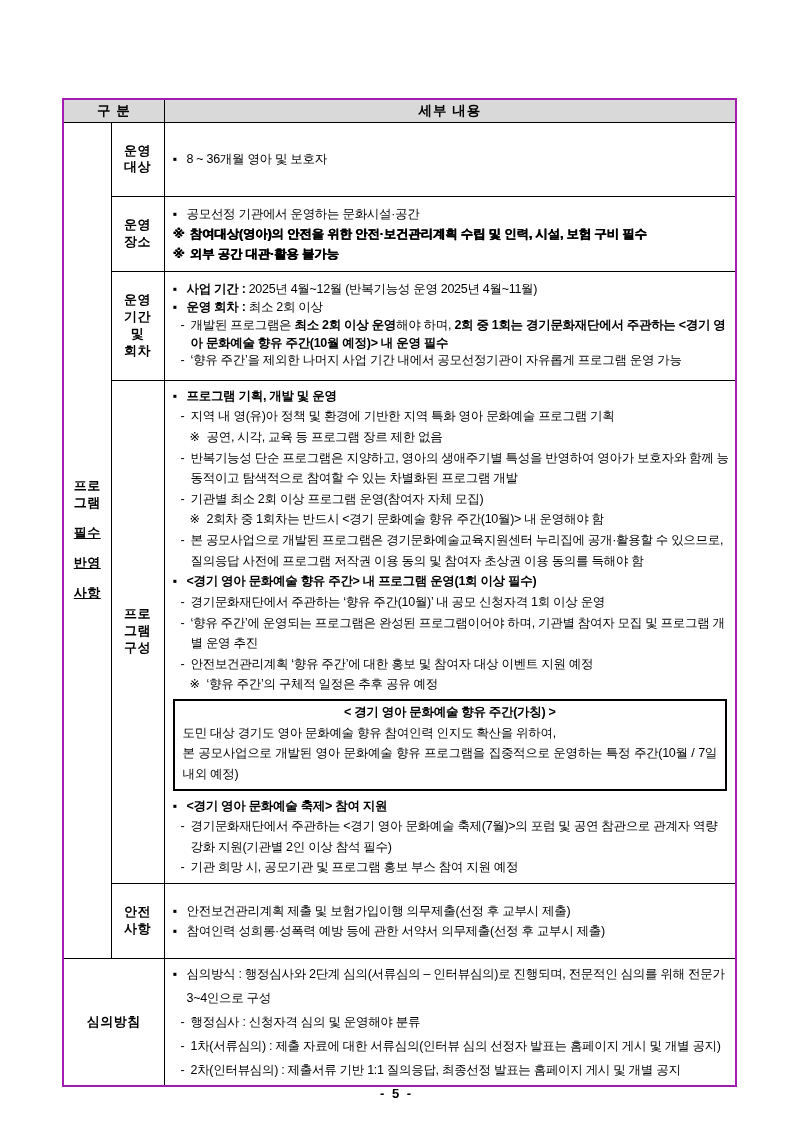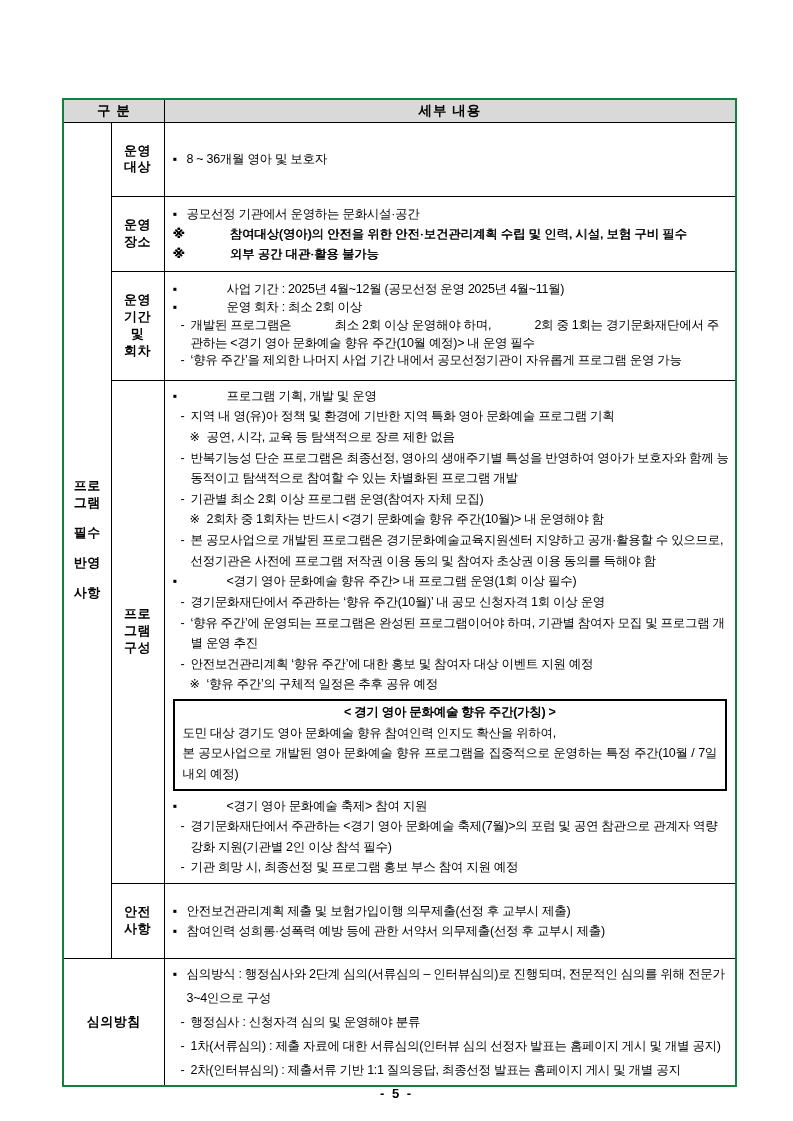--- a/index.html
+++ b/index.html
@@ -5,21 +5,21 @@
   * { margin:0; padding:0; box-sizing:border-box; }
   html,body { background:#fff; }
   .page {
     position:relative; width:793px; height:1121px; background:#ffffff;
     font-family:"Liberation Sans","DejaVu Sans",sans-serif; color:#000;
     overflow:hidden;
   }
   table.doc-table {
     position:absolute; left:62px; top:98px; width:675px;
     border-collapse:collapse; table-layout:fixed;
-    border:2px solid #15803d;
+    border:2px solid #a21caf;
   }
   .doc-table td { border:1px solid #000; vertical-align:middle; }
   tr.hdr td {
     background:#d9d9d9; font-weight:bold; font-size:13.5px;
     text-align:center; height:23px; letter-spacing:1px;
   }
   td.lbl {
     font-weight:bold; font-size:13px; text-align:center;
     line-height:1.3; padding:20px 1px; letter-spacing:0.5px;
   }
@@ -28,29 +28,29 @@
     line-height:1.6;
   }
   tr.r-target  { height:44px; }
   tr.r-place   { height:61px; }
   tr.r-period  { height:90px; }
   tr.r-safety  { height:45px; }
   tr.r-review  { height:128px; }
   tr.r-period td.content { line-height:1.42; }
   tr.r-comp   td.content { line-height:1.65; padding-top:5px; padding-bottom:5px; }
   tr.r-review td.content { line-height:1.92; }
-  .gap-lines div:nth-child(n+3) { margin-top:13px; }
+  .gap-lines div:nth-child(n+3) { margin-top:13px;text-decoration:underline; }
   .line { display:flex; align-items:baseline; }
   .line .mk { flex:0 0 14px; }
   .line .mk.mk-dash { flex-basis:10px; }
   .line .mk.mk-ref  { flex-basis:17px; }
   .line .tx { flex:1 1 auto; min-width:0; }
   .line.l1 { margin-left:8px; }
   .line.l2 { margin-left:17px; }
-  .b { font-weight:normal;margin-left:40px; }
+  .b { font-weight:bold; }
   .heavy .tx, .heavy .mk {
     font-weight:bold; text-shadow:0.6px 0 0 currentColor; letter-spacing:-0.2px;
   }
   .hl-box {
     border:2px solid #000; margin:4px 2px 5px 0; padding:1px 8px 4px 8px;
   }
   .hl-box .box-title { text-align:center; font-weight:bold; }
   .hl-box .box-line { text-align:justify; }
   .pageno {
     position:absolute; top:1086px; left:0; width:100%;
@@ -122,21 +122,21 @@
           <div>
               <div>운영</div>
               <div>기간</div>
               <div>및</div>
               <div>회차</div>
             </div>
         </td>
         <td class="content">
             <div class="line l0">
               <span class="mk mk-sq">▪</span>
-              <span class="tx"><span class="b">사업 기간 : </span><span>2025년 4월~12월 (공모선정 운영 2025년 4월~11월)</span></span>
+              <span class="tx"><span class="b">사업 기간 : </span><span>2025년 4월~12월 (반복기능성 운영 2025년 4월~11월)</span></span>
             </div>
             <div class="line l0">
               <span class="mk mk-sq">▪</span>
               <span class="tx"><span class="b">운영 회차 : </span><span>최소 2회 이상</span></span>
             </div>
             <div class="line l1">
               <span class="mk mk-dash">-</span>
               <span class="tx"><span>개발된 프로그램은 </span><span class="b">최소 2회 이상 운영</span><span>해야 하며, </span><span class="b">2회 중 1회는 경기문화재단에서 주관하는 &lt;경기 영아 문화예술 향유 주간(10월 예정)&gt; 내 운영 필수</span></span>
             </div>
             <div class="line l1">
@@ -157,37 +157,37 @@
             <div class="line l0">
               <span class="mk mk-sq">▪</span>
               <span class="tx"><span class="b">프로그램 기획, 개발 및 운영</span></span>
             </div>
             <div class="line l1">
               <span class="mk mk-dash">-</span>
               <span class="tx"><span>지역 내 영(유)아 정책 및 환경에 기반한 지역 특화 영아 문화예술 프로그램 기획</span></span>
             </div>
             <div class="line l2">
               <span class="mk mk-ref">※</span>
-              <span class="tx"><span>공연, 시각, 교육 등 탐색적으로 장르 제한 없음</span></span>
-            </div>
-            <div class="line l1">
-              <span class="mk mk-dash">-</span>
-              <span class="tx"><span>반복기능성 단순 프로그램은 최종선정, 영아의 생애주기별 특성을 반영하여 영아가 보호자와 함께 능동적이고 탐색적으로 참여할 수 있는 차별화된 프로그램 개발</span></span>
+              <span class="tx"><span>공연, 시각, 교육 등 프로그램 장르 제한 없음</span></span>
+            </div>
+            <div class="line l1">
+              <span class="mk mk-dash">-</span>
+              <span class="tx"><span>반복기능성 단순 프로그램은 지양하고, 영아의 생애주기별 특성을 반영하여 영아가 보호자와 함께 능동적이고 탐색적으로 참여할 수 있는 차별화된 프로그램 개발</span></span>
             </div>
             <div class="line l1">
               <span class="mk mk-dash">-</span>
               <span class="tx"><span>기관별 최소 2회 이상 프로그램 운영(참여자 자체 모집)</span></span>
             </div>
             <div class="line l2">
               <span class="mk mk-ref">※</span>
               <span class="tx"><span>2회차 중 1회차는 반드시 &lt;경기 문화예술 향유 주간(10월)&gt; 내 운영해야 함</span></span>
             </div>
             <div class="line l1">
               <span class="mk mk-dash">-</span>
-              <span class="tx"><span>본 공모사업으로 개발된 프로그램은 경기문화예술교육지원센터 지양하고 공개·활용할 수 있으므로, 선정기관은 사전에 프로그램 저작권 이용 동의 및 참여자 초상권 이용 동의를 득해야 함</span></span>
+              <span class="tx"><span>본 공모사업으로 개발된 프로그램은 경기문화예술교육지원센터 누리집에 공개·활용할 수 있으므로, 질의응답 사전에 프로그램 저작권 이용 동의 및 참여자 초상권 이용 동의를 득해야 함</span></span>
             </div>
             <div class="line l0">
               <span class="mk mk-sq">▪</span>
               <span class="tx"><span class="b">&lt;경기 영아 문화예술 향유 주간&gt; 내 프로그램 운영(1회 이상 필수)</span></span>
             </div>
             <div class="line l1">
               <span class="mk mk-dash">-</span>
               <span class="tx"><span>경기문화재단에서 주관하는 ‘향유 주간(10월)’ 내 공모 신청자격 1회 이상 운영</span></span>
             </div>
             <div class="line l1">
@@ -210,21 +210,21 @@
             <div class="line l0">
               <span class="mk mk-sq">▪</span>
               <span class="tx"><span class="b">&lt;경기 영아 문화예술 축제&gt; 참여 지원</span></span>
             </div>
             <div class="line l1">
               <span class="mk mk-dash">-</span>
               <span class="tx"><span>경기문화재단에서 주관하는 &lt;경기 영아 문화예술 축제(7월)&gt;의 포럼 및 공연 참관으로 관계자 역량 강화 지원(기관별 2인 이상 참석 필수)</span></span>
             </div>
             <div class="line l1">
               <span class="mk mk-dash">-</span>
-              <span class="tx"><span>기관 희망 시, 최종선정 및 프로그램 홍보 부스 참여 지원 예정</span></span>
+              <span class="tx"><span>기관 희망 시, 공모기관 및 프로그램 홍보 부스 참여 지원 예정</span></span>
             </div>
           </td>
       </tr>
       <tr class="r-safety">
         <td class="lbl">
           <div>
               <div>안전</div>
               <div>사항</div>
             </div>
         </td>

